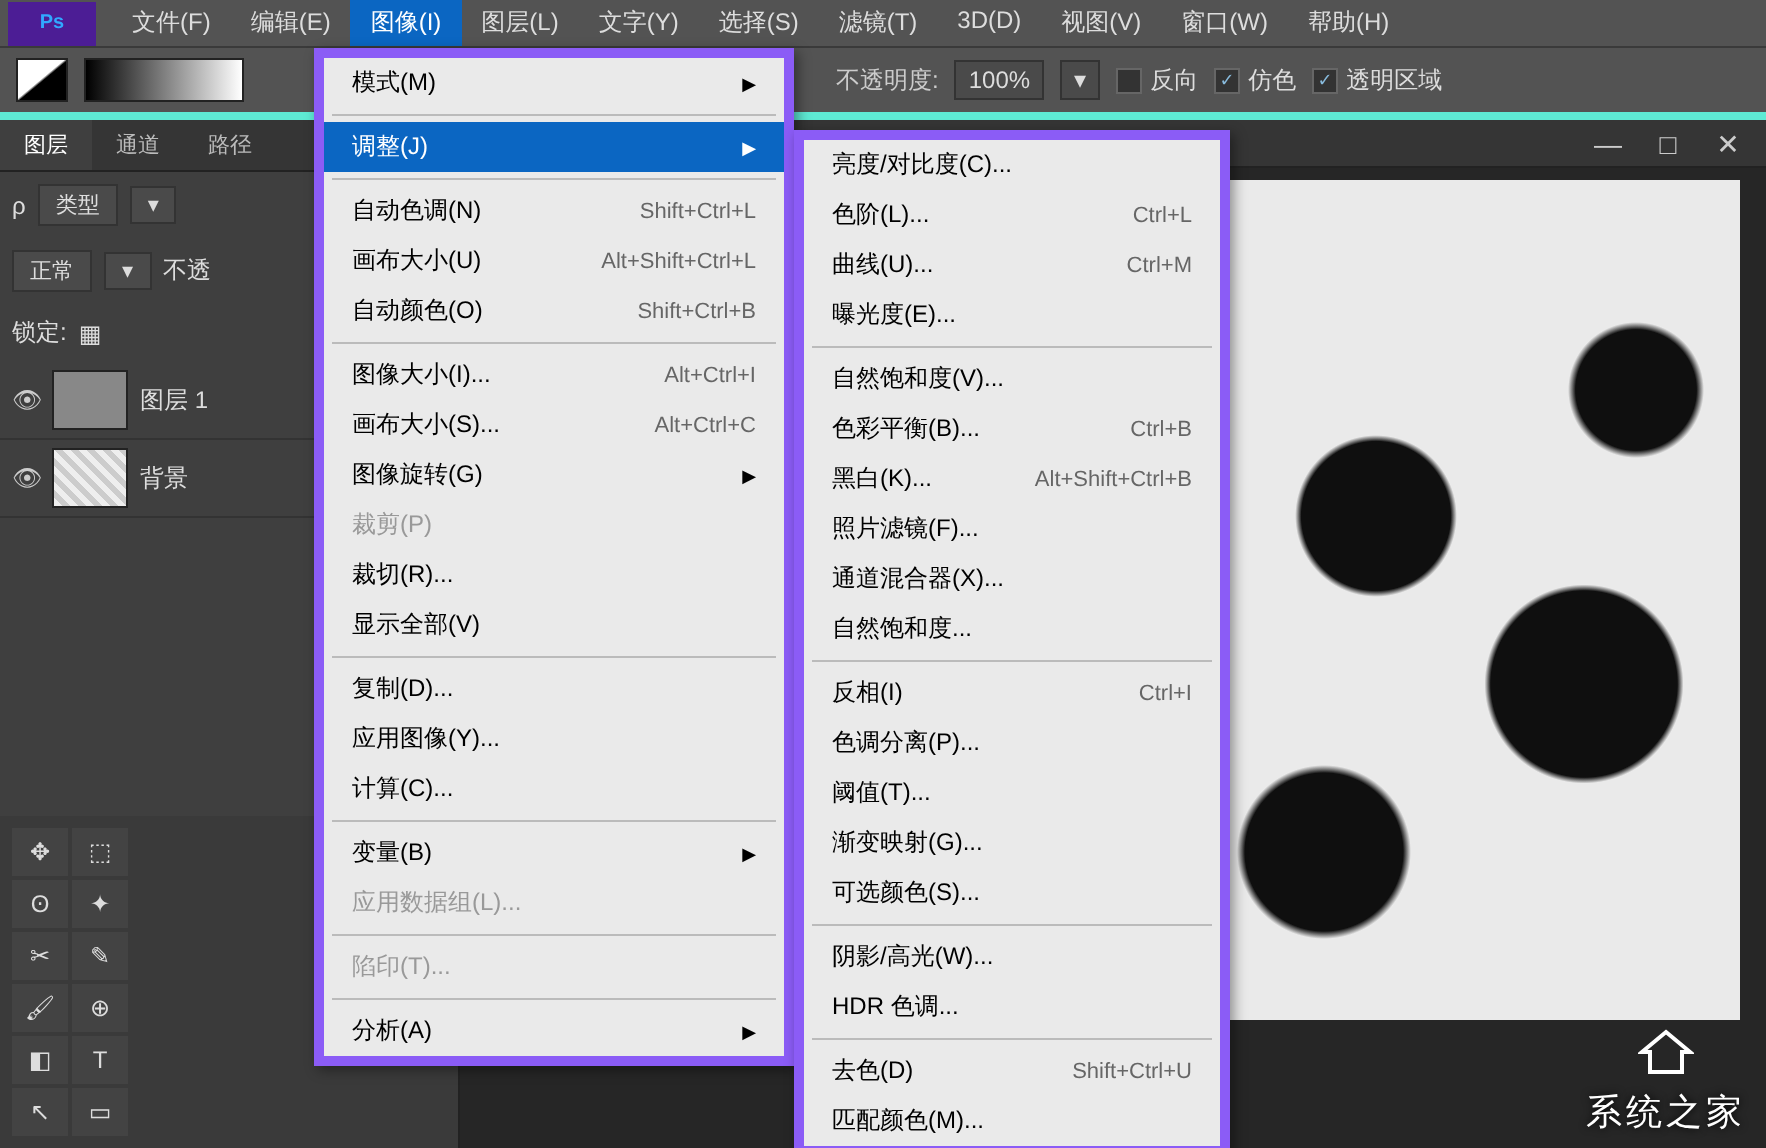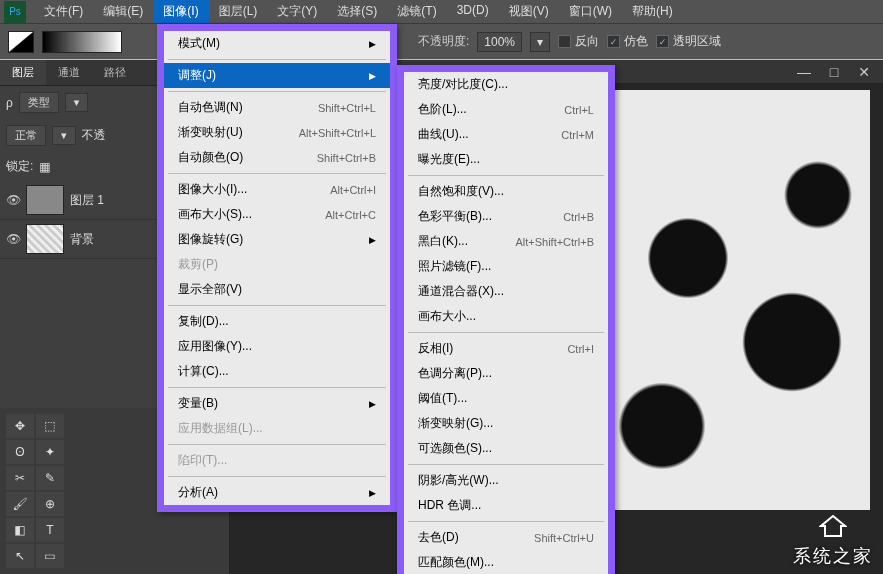--- a/index.html
+++ b/index.html
@@ -1,21 +1,21 @@
 <!DOCTYPE html>
 <html><head>
 <meta charset="utf-8">
 <style>
 * { margin: 0; padding: 0; box-sizing: border-box; font-family: "Microsoft YaHei", sans-serif; }
 body { background: #535353; color: #ddd; font-size: 12px; width: 883px; height: 574px; overflow: hidden; position: relative; }
 .menubar { background: #535353; height: 24px; display: flex; align-items: center; padding: 0 4px; border-bottom: 1px solid #3a3a3a; }
-.ps-logo { width: 22px; height: 22px; background: #14532d; color: #31a8ff; font-weight: normal; font-size: 10px; display: flex; align-items: center; justify-content: center; margin-right: 8px; }
+.ps-logo { width: 44px; height: 22px; background: #4c1d95; color: #31a8ff; font-weight: bold; font-size: 10px; display: flex; align-items: center; justify-content: center; margin-right: 8px; }
 .menu-item { padding: 3px 10px; cursor: pointer; }
 .menu-item.active { background: #0b66c2; color: #fff; }
-.optbar { background: #535353; height: 36px; display: flex; align-items: center; padding: 4px 8px; gap: 8px; border-bottom: 1px solid #5eead4; }
+.optbar { background: #535353; height: 36px; display: flex; align-items: center; padding: 4px 8px; gap: 8px; border-bottom: 4px solid #5eead4; }
 .color-swatch { width: 26px; height: 22px; background: linear-gradient(to bottom right, #fff 0%, #fff 48%, #000 52%, #000 100%); border: 1px solid #222; }
 .gradient-sw { width: 80px; height: 22px; background: linear-gradient(to right, #000, #fff); border: 1px solid #222; }
 .opt-label { color: #ccc; }
 .opt-dd { background: #4a4a4a; border: 1px solid #333; padding: 2px 6px; color: #ddd; }
 .cb { display: flex; align-items: center; gap: 4px; }
 .cb-box { width: 13px; height: 13px; background: #333; border: 1px solid #666; display: flex; align-items: center; justify-content: center; color: #8bd; font-size: 9px; }
 .workspace { display: flex; height: calc(100% - 60px); }
 .left-panel { width: 230px; background: #3f3f3f; border-right: 1px solid #222; display: flex; flex-direction: column; }
 .panel-tabs { display: flex; background: #353535; border-bottom: 1px solid #222; text-align: center; }
 .ptab { padding: 5px 12px; font-size: 11px; color: #bbb; }
@@ -25,21 +25,21 @@
 .layer-row { display: flex; align-items: center; padding: 4px 6px; gap: 6px; border-bottom: 1px solid #333; }
 .eye { width: 14px; height: 14px; color: #ccc; }
 .layer-thumb { width: 38px; height: 30px; background: #888; border: 1px solid #222; }
 .layer-thumb.bg { background: linear-gradient(45deg, #ccc 25%, #eee 25%, #eee 50%, #ccc 50%, #ccc 75%, #eee 75%); background-size: 8px 8px; }
 .toolgrid { display: grid; grid-template-columns: repeat(2, 28px); gap: 2px; padding: 6px; background: #3a3a3a; margin-top: auto; }
 .tool { width: 28px; height: 24px; background: #434343; display: flex; align-items: center; justify-content: center; color: #ddd; }
 .canvas-area { flex: 1; background: #262626; position: relative; }
 .doc-tabs { background: #353535; height: 24px; border-bottom: 1px solid #222; display: flex; align-items: center; justify-content: flex-end; padding: 0 10px; gap: 12px; }
 .win-btn { color: #ccc; font-size: 14px; width: 18px; text-align: center; }
 .canvas-img { position: absolute; top: 30px; left: 380px; width: 260px; height: 420px; background: #d8d8d8; background-image: radial-gradient(circle at 30% 40%, #222 0%, #222 12%, transparent 13%), radial-gradient(circle at 70% 60%, #222 0%, #222 15%, transparent 16%), radial-gradient(circle at 80% 25%, #222 0%, #222 8%, transparent 9%), radial-gradient(circle at 20% 80%, #222 0%, #222 10%, transparent 11%); filter: contrast(1.2); }
-.dropdown { position: absolute; background: #eaeaea; color: #000; border: 7px solid #8b5cf6; box-shadow: 2px 2px 6px rgba(0,0,0,0.4); font-size: 12px; }
+.dropdown { position: absolute; background: #eaeaea; color: #000; border: 5px solid #8b5cf6; box-shadow: 2px 2px 6px rgba(0,0,0,0.4); font-size: 12px; }
 .dd-main { top: 24px; left: 157px; width: 240px; }
 .dd-sub { top: 65px; left: 397px; width: 218px; }
 .dd-item { padding: 4px 14px; display: flex; justify-content: space-between; align-items: center; cursor: pointer; white-space: nowrap; }
 .dd-item.hl { background: #0b66c2; color: #fff; }
 .dd-item.dis { color: #999; }
 .dd-sep { height: 1px; background: #bbb; margin: 3px 4px; }
 .arrow { font-size: 9px; }
 .sc { color: #666; font-size: 11px; }
 .dd-item.hl .sc { color: #fff; }
 .watermark { position: absolute; bottom: 6px; right: 10px; color: #fff; font-size: 18px; letter-spacing: 2px; display: flex; align-items: center; gap: 6px; text-shadow: 0 0 4px #000; flex-direction: column; }
@@ -157,21 +157,21 @@
     <div class="dd-item hl">
       <span>调整(J)</span>
       <span class="arrow">▶</span>
     </div>
     <div class="dd-sep"></div>
     <div class="dd-item">
       <span>自动色调(N)</span>
       <span class="sc">Shift+Ctrl+L</span>
     </div>
     <div class="dd-item">
-      <span>渐变映射(U)</span>
+      <span>画布大小(U)</span>
       <span class="sc">Alt+Shift+Ctrl+L</span>
     </div>
     <div class="dd-item">
       <span>自动颜色(O)</span>
       <span class="sc">Shift+Ctrl+B</span>
     </div>
     <div class="dd-sep"></div>
     <div class="dd-item">
       <span>图像大小(I)...</span>
       <span class="sc">Alt+Ctrl+I</span>
@@ -181,20 +181,23 @@
       <span class="sc">Alt+Ctrl+C</span>
     </div>
     <div class="dd-item">
       <span>图像旋转(G)</span>
       <span class="arrow">▶</span>
     </div>
     <div class="dd-item dis">
       <span>裁剪(P)</span>
     </div>
     <div class="dd-item">
+      <span>裁切(R)...</span>
+    </div>
+    <div class="dd-item">
       <span>显示全部(V)</span>
     </div>
     <div class="dd-sep"></div>
     <div class="dd-item">
       <span>复制(D)...</span>
     </div>
     <div class="dd-item">
       <span>应用图像(Y)...</span>
     </div>
     <div class="dd-item">
@@ -245,21 +248,21 @@
       <span>黑白(K)...</span>
       <span class="sc">Alt+Shift+Ctrl+B</span>
     </div>
     <div class="dd-item">
       <span>照片滤镜(F)...</span>
     </div>
     <div class="dd-item">
       <span>通道混合器(X)...</span>
     </div>
     <div class="dd-item">
-      <span>画布大小...</span>
+      <span>自然饱和度...</span>
     </div>
     <div class="dd-sep"></div>
     <div class="dd-item">
       <span>反相(I)</span>
       <span class="sc">Ctrl+I</span>
     </div>
     <div class="dd-item">
       <span>色调分离(P)...</span>
     </div>
     <div class="dd-item">

